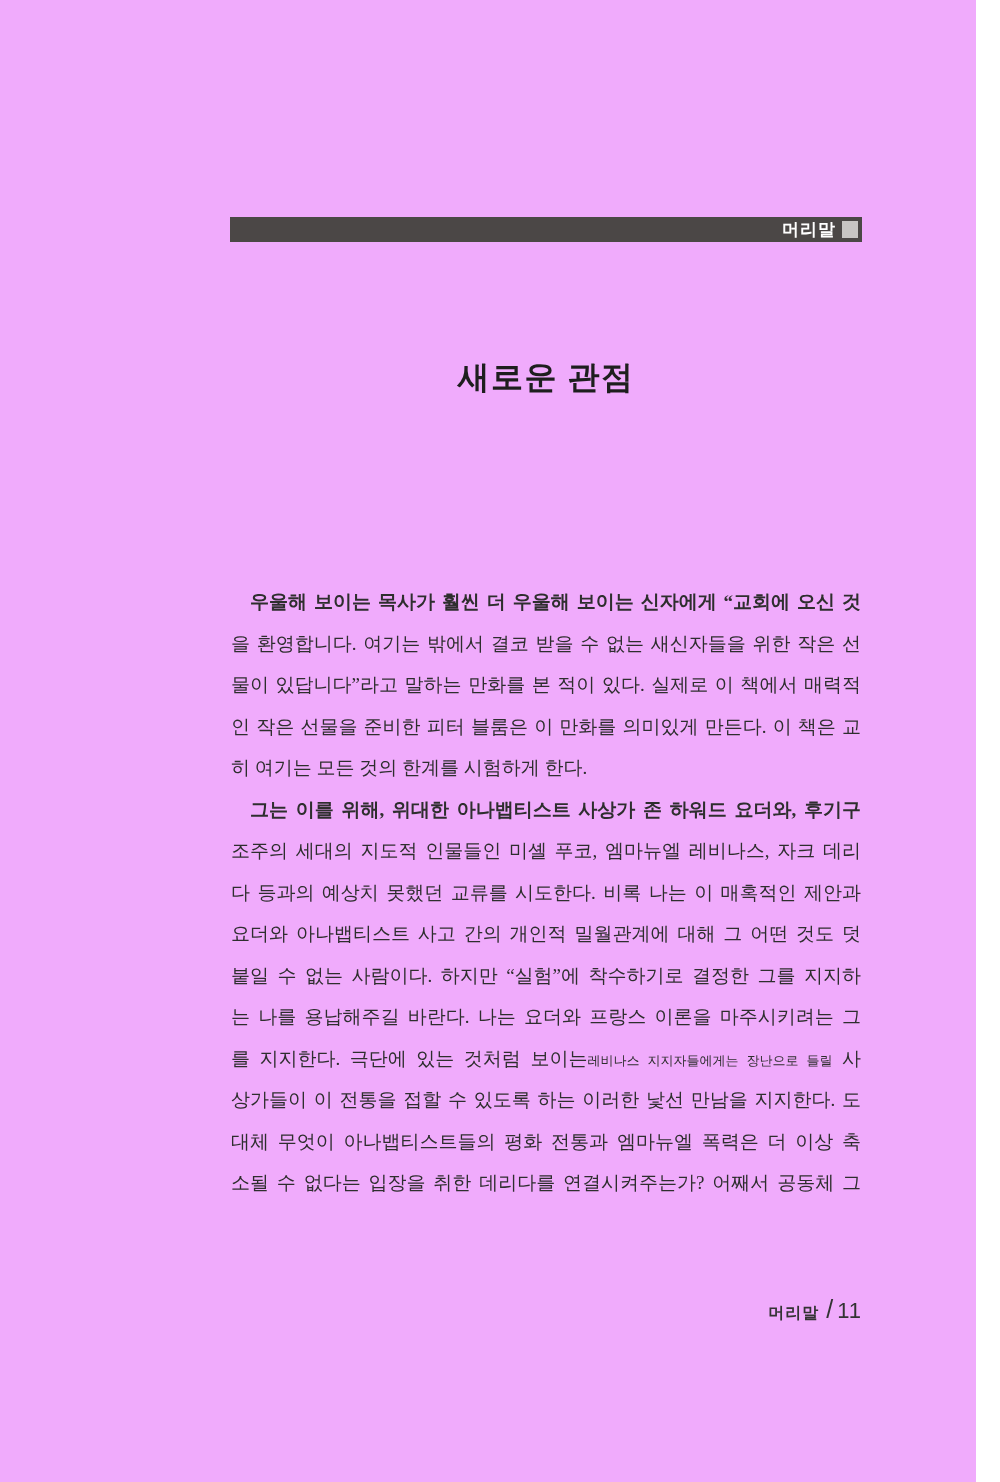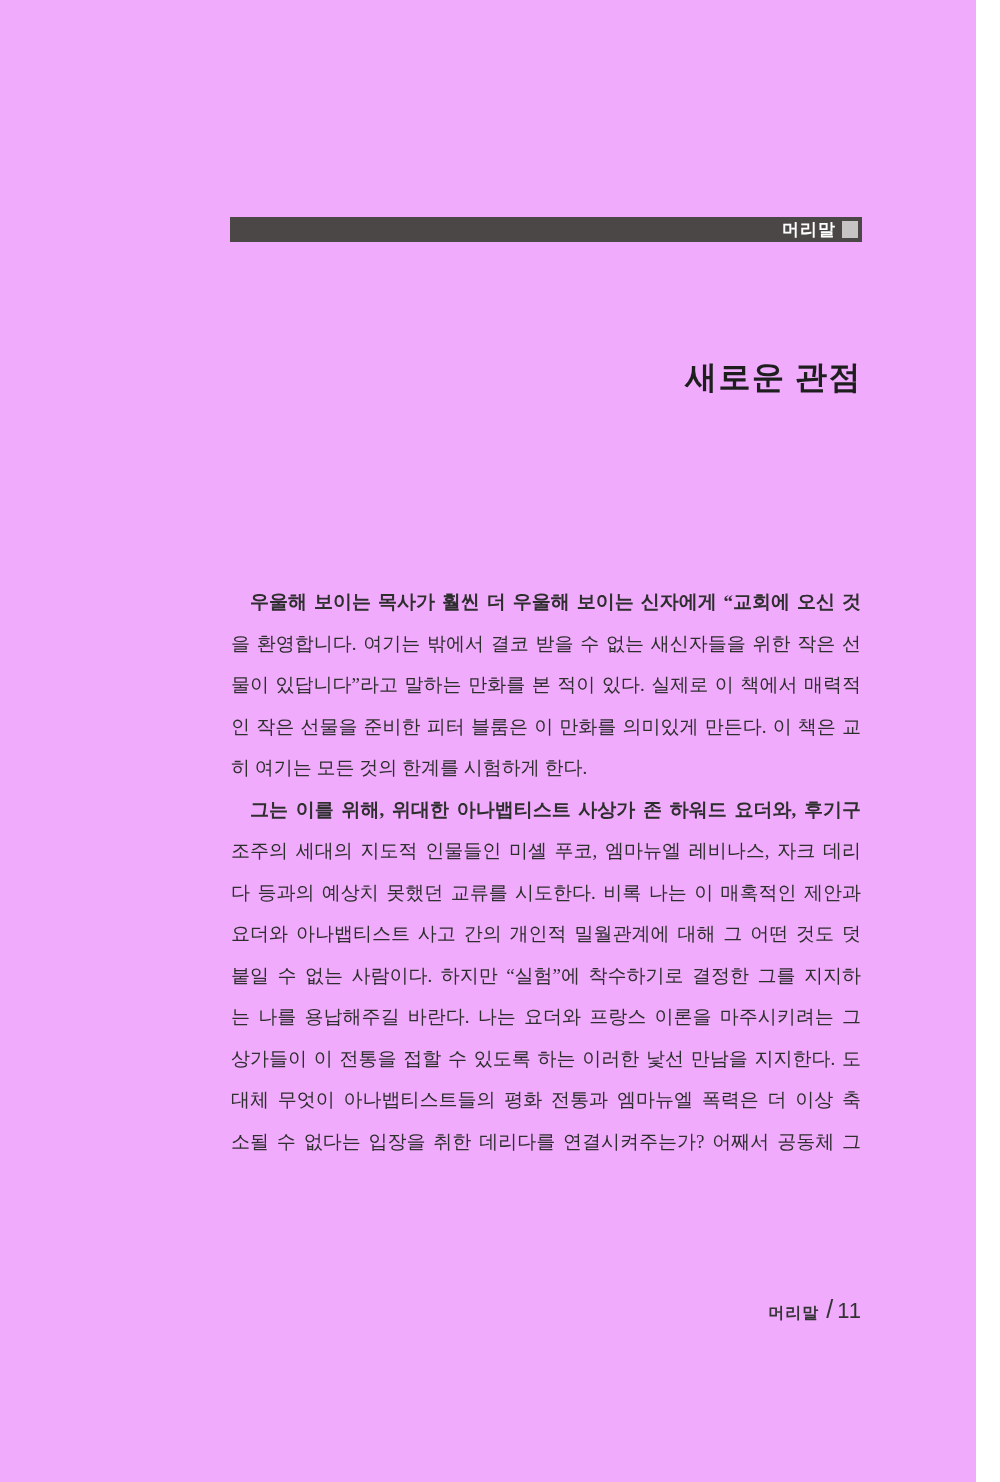--- a/index.html
+++ b/index.html
@@ -42,21 +42,21 @@
     background: #c7c5c3;
     margin: 0 4px 0 6px;
   }
   
   .title {
     position: absolute;
     left: 230px;
     top: 356px;
     width: 632px;
     margin: 0;
-    text-align: right;
+    text-align: center;
     font-size: 32px;
     font-weight: 600;
     color: #1e1e1e;
     letter-spacing: 1.5px;
     font-family: "Liberation Serif", "DejaVu Serif", serif;
   }
   
   .body-text {
     position: absolute;
     left: 231px;
@@ -120,20 +120,21 @@
       <div class="line"><span class="seg">을 환영합니다. 여기는 밖에서 결코 받을 수 없는 새신자들을 위한 작은 선</span></div>
       <div class="line"><span class="seg">물이 있답니다”라고 말하는 만화를 본 적이 있다. 실제로 이 책에서 매력적</span></div>
       <div class="line"><span class="seg">인 작은 선물을 준비한 피터 블룸은 이 만화를 의미있게 만든다. 이 책은 교</span></div>
       <div class="line para-end"><span class="seg">히 여기는 모든 것의 한계를 시험하게 한다.</span></div>
       <div class="line indent"><span class="seg">그는 이를 위해, 위대한 아나뱁티스트 사상가 존 하워드 요더와, 후기구</span></div>
       <div class="line"><span class="seg">조주의 세대의 지도적 인물들인 미셸 푸코, 엠마뉴엘 레비나스, 자크 데리</span></div>
       <div class="line"><span class="seg">다 등과의 예상치 못했던 교류를 시도한다. 비록 나는 이 매혹적인 제안과</span></div>
       <div class="line"><span class="seg">요더와 아나뱁티스트 사고 간의 개인적 밀월관계에 대해 그 어떤 것도 덧</span></div>
       <div class="line"><span class="seg">붙일 수 없는 사람이다. 하지만 “실험”에 착수하기로 결정한 그를 지지하</span></div>
       <div class="line"><span class="seg">는 나를 용납해주길 바란다. 나는 요더와 프랑스 이론을 마주시키려는 그</span></div>
+      <div class="line"><span class="seg">를 지지한다. 극단에 있는 것처럼 보이는</span><span class="seg small">레비나스 지지자들에게는 장난으로 들릴</span><span class="seg"> 사</span></div>
       <div class="line"><span class="seg">상가들이 이 전통을 접할 수 있도록 하는 이러한 낯선 만남을 지지한다. 도</span></div>
       <div class="line"><span class="seg">대체 무엇이 아나뱁티스트들의 평화 전통과 엠마뉴엘 폭력은 더 이상 축</span></div>
       <div class="line"><span class="seg">소될 수 없다는 입장을 취한 데리다를 연결시켜주는가? 어째서 공동체 그</span></div>
     </div>
 
   <div class="footer">
     <span class="footer-section">머리말</span><span class="footer-sep">/</span><span class="footer-page">11</span>
   </div>
 
 </div>

